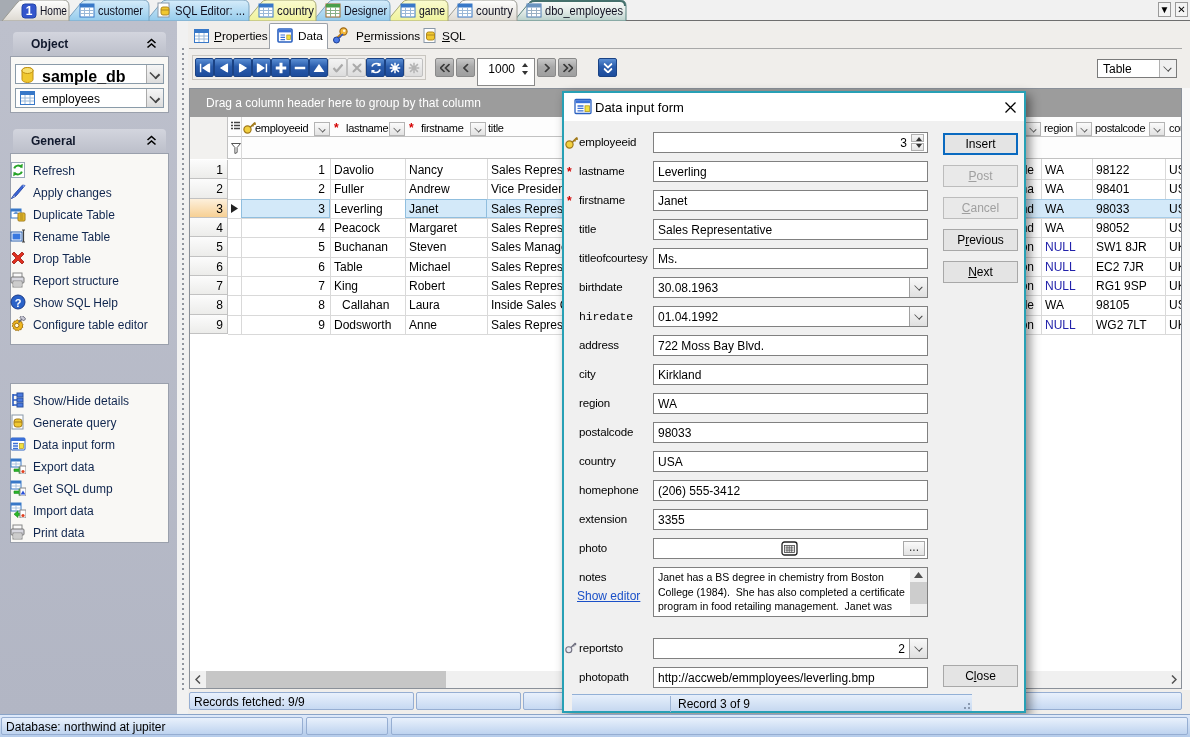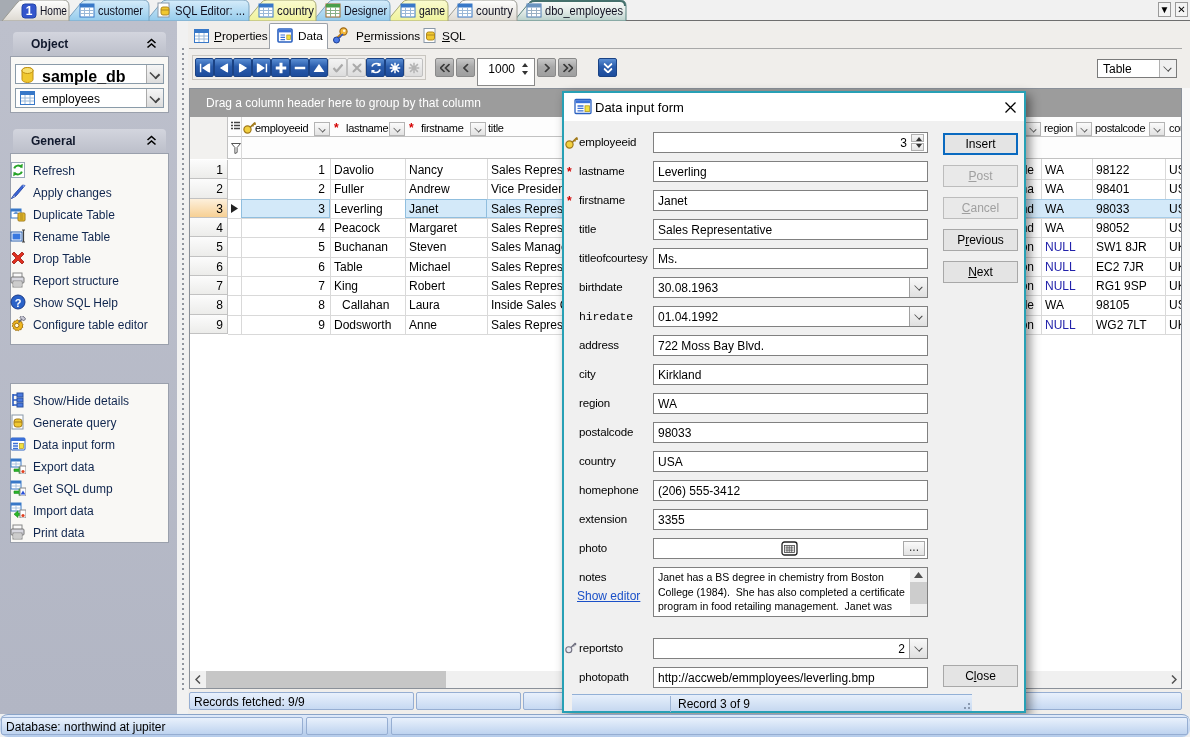--- a/index.html
+++ b/index.html
@@ -54,21 +54,21 @@
 #dialog{left:562px;top:91px;width:464px;height:622px;background:#f0f0f0;border:2px solid #27a0b5;box-shadow:4px 4px 10px rgba(0,0,0,.45);}
 #dtitle{left:0;top:0;width:460px;height:28px;background:#fff;}
 #dtitle span{position:absolute;left:31px;top:7px;font-size:13px;color:#000;}
 .dlabel{position:absolute;left:15px;color:#000;font-size:11.5px;letter-spacing:-0.15px;}
 .dinput{position:absolute;left:89px;width:275px;height:21px;background:#fff;border:1px solid #808080;color:#000;padding:3px 0 0 4px;white-space:nowrap;overflow:hidden;}
 .dbtn{position:absolute;left:379px;width:75px;height:22px;background:#e4e4e4;border:1px solid #a8a8a8;text-align:center;line-height:20px;color:#000;}
 .dbtn.dis{color:#9f9f9f;border-color:#bcbcbc;background:#e9e9e9;}
 .cbtn{position:absolute;right:0;top:0;width:18px;height:19px;background:linear-gradient(#f8f8f8,#e0e0e0);border-left:1px solid #a0a0a0;}
 .cbtn:after{content:"";position:absolute;left:5px;top:5px;width:6px;height:6px;border-right:1.6px solid #444;border-bottom:1.6px solid #444;transform:rotate(45deg) scale(1,.7);}
 .scell{position:absolute;height:18px;border:1px solid #96aed2;border-radius:2px;background:linear-gradient(#e9f1fc,#c6d9f2);}
-#appbar{left:0;top:714px;width:1190px;height:23px;background:linear-gradient(#dfeafa,#b4cbea);border-top:1px solid #8aa4c8;border-radius:8px;}
+#appbar{left:0;top:714px;width:1190px;height:23px;background:linear-gradient(#dfeafa,#b4cbea);border-top:1px solid #8aa4c8;}
 .acell{position:absolute;top:2px;height:18px;border:1px solid #96aed2;border-radius:2px;background:linear-gradient(#e9f1fc,#bed3ef);}
 </style></head>
 <body>
 <div id="stage">
 
 <div id="tabbar" class="abs"></div>
 <div class="abs" style="left:0;top:0;width:1190px;height:21px;">
 <svg width="1190" height="21" viewBox="0 0 1190 21">
 <defs>
 <linearGradient id="gwhite" x1="0" y1="0" x2="0" y2="1">

